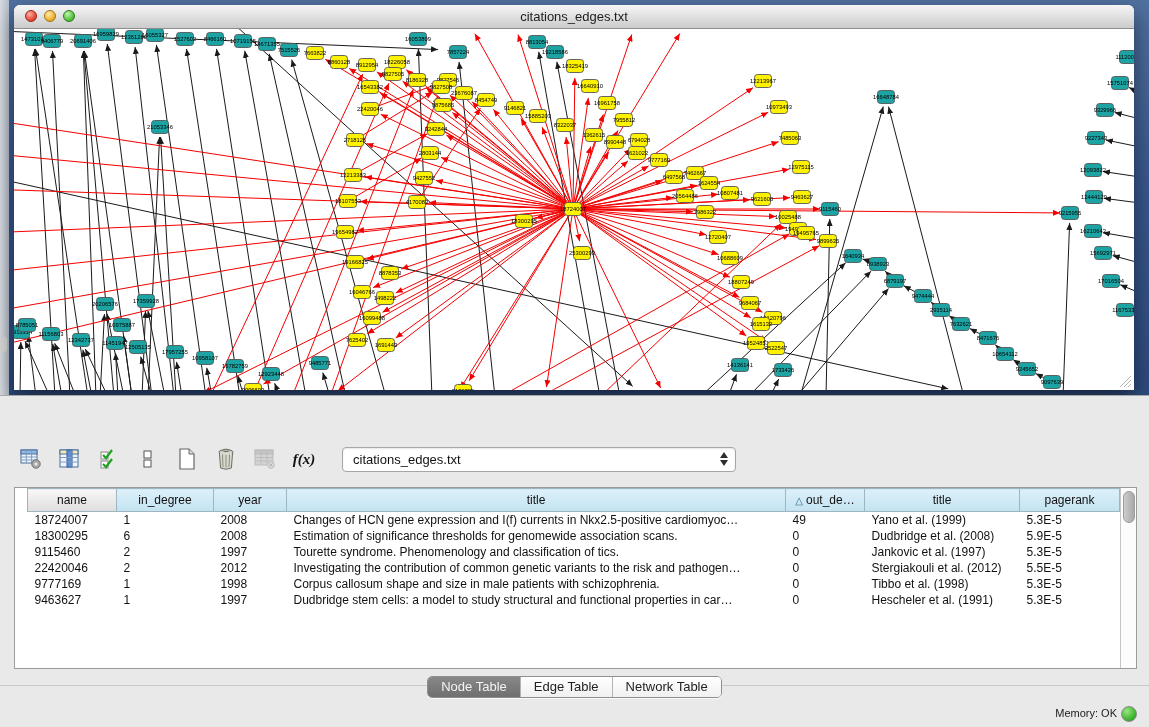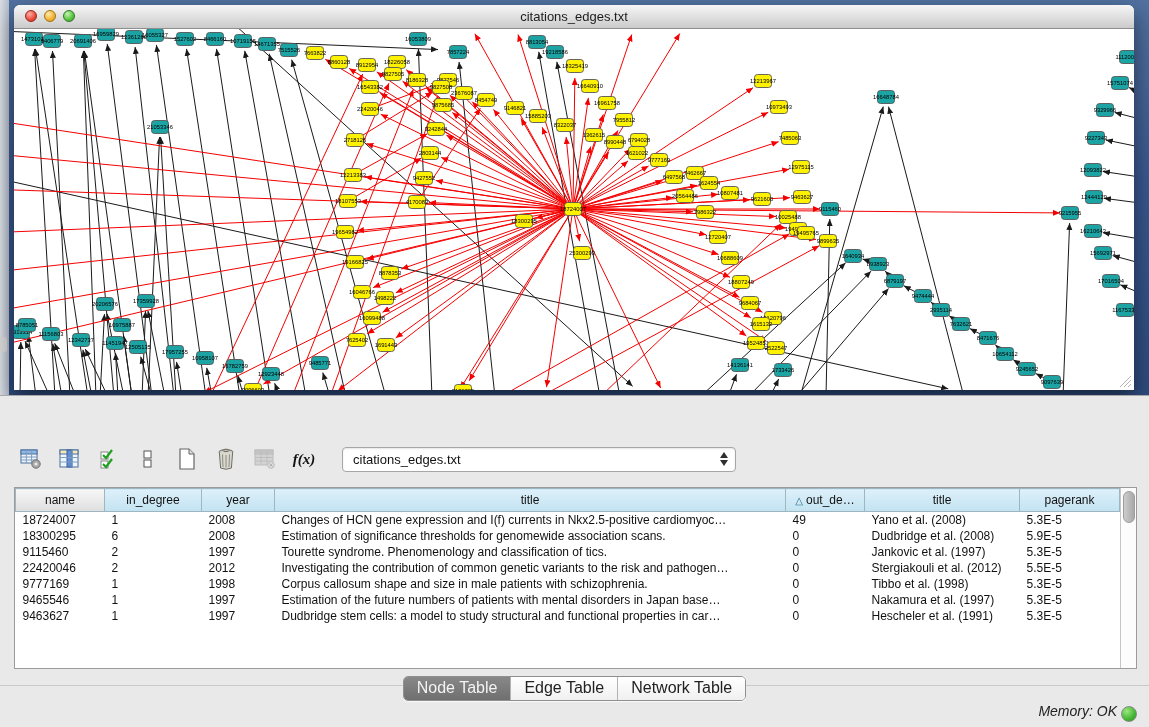--- a/index.html
+++ b/index.html
@@ -47,41 +47,41 @@
          position:relative;margin-left:14px;box-shadow:inset 0 1px 2px rgba(0,0,0,.10);}
   .combo-text{position:absolute;left:10px;top:4px;font-size:13px;color:#111;}
   .combo-stepper{position:absolute;right:7px;top:4px;}
   .tri-up{width:0;height:0;border-left:4px solid transparent;border-right:4px solid transparent;
           border-bottom:6px solid #2f2f2f;margin-bottom:2px;}
   .tri-down{width:0;height:0;border-left:4px solid transparent;border-right:4px solid transparent;
           border-top:6px solid #2f2f2f;}
 
   .table-wrap{position:absolute;left:14px;top:91px;width:1123px;height:182px;
           background:#fff;border:1px solid #9b9b9b;display:flex;box-sizing:border-box;}
-  .tbl-scroll{flex:1;overflow:hidden;}
+  .tbl-scroll{flex:1;overflow:hidden;margin-left:12px;}
   table{width:100%;border-collapse:collapse;table-layout:fixed;font-size:12px;}
   th{height:20px;background:linear-gradient(#ddf0fa,#c3e3f2);border:1px solid #9db6c2;
      font-weight:normal;text-align:center;color:#111;overflow:hidden;white-space:nowrap;font-size:12px;}
   th.namehdr{background:linear-gradient(#f7f7f7,#dedede);}
   .sort-glyph{font-size:10px;color:#2a6e8c;margin-right:3px;}
   td{height:16px;padding:0 2px 0 7px;white-space:nowrap;overflow:hidden;color:#111;font-size:12px;}
   .vscroll{width:15px;border-left:1px solid #c6c6c6;background:#fcfcfc;position:relative;}
   .vthumb{position:absolute;top:3px;left:2px;width:10px;height:30px;border-radius:6px;
           background:linear-gradient(90deg,#cdcdcd,#a8a8a8);border:1px solid #9d9d9d;}
 
   .tabs-line{position:absolute;left:0;top:289px;width:100%;border-top:1px solid #c9c9c9;}
   .tabs-row{position:absolute;left:0;top:280px;width:100%;display:flex;justify-content:center;}
   .seg{display:flex;border:1px solid #8f8f8f;border-radius:5px;overflow:hidden;background:#fff;
-       font-size:16px;box-shadow:0 1px 1px rgba(255,255,255,.8);}
+       font-size:13px;box-shadow:0 1px 1px rgba(255,255,255,.8);}
   .seg-item{padding:2px 13px 3px 13px;color:#222;background:linear-gradient(#ffffff,#f0f0f0);
        border-left:1px solid #b3b3b3;}
   .seg-item:first-child{border-left:none;}
   .seg-item.active{background:linear-gradient(#888888,#6f6f6f);color:#f3f3f3;}
 
-  .status-text{position:absolute;right:32px;bottom:9px;font-size:14px;color:#222;font-style:italic;}
+  .status-text{position:absolute;right:32px;bottom:9px;font-size:11px;color:#222;}
   .led{position:absolute;right:12px;bottom:6px;width:14px;height:14px;border-radius:50%;
        background:radial-gradient(circle at 35% 30%,#9ae87e,#3db32e 65%,#2d8f22);border:1px solid #8a8a8a;}
 </style>
 </head>
 <body>
 
 <div class="desktop">
   <div class="desktop-strip"></div>
   <div class="desktop-notch"></div>
 
@@ -619,21 +619,21 @@
               <th>pagerank</th>
             </tr>
           </thead>
         <tbody id="tbl-body">
             <tr>
               <td>18724007</td>
               <td>1</td>
               <td>2008</td>
               <td>Changes of HCN gene expression and I(f) currents in Nkx2.5-positive cardiomyoc…</td>
               <td>49</td>
-              <td>Yano et al. (2008)</td>
+              <td>Yano et al. (1999)</td>
               <td>5.3E-5</td>
             </tr>
             <tr>
               <td>18300295</td>
               <td>6</td>
               <td>2008</td>
               <td>Estimation of significance thresholds for genomewide association scans.</td>
               <td>0</td>
               <td>Dudbridge et al. (2008)</td>
               <td>5.9E-5</td>
@@ -659,29 +659,20 @@
             <tr>
               <td>9777169</td>
               <td>1</td>
               <td>1998</td>
               <td>Corpus callosum shape and size in male patients with schizophrenia.</td>
               <td>0</td>
               <td>Tibbo et al. (1998)</td>
               <td>5.3E-5</td>
             </tr>
             <tr>
-              <td>9465546</td>
-              <td>1</td>
-              <td>1997</td>
-              <td>Estimation of the future numbers of patients with mental disorders in Japan base…</td>
-              <td>0</td>
-              <td>Nakamura et al. (1997)</td>
-              <td>5.3E-5</td>
-            </tr>
-            <tr>
               <td>9463627</td>
               <td>1</td>
               <td>1997</td>
               <td>Dudbridge stem cells: a model to study structural and functional properties in car…</td>
               <td>0</td>
               <td>Hescheler et al. (1991)</td>
               <td>5.3E-5</td>
             </tr>
           </tbody>
       </table>

